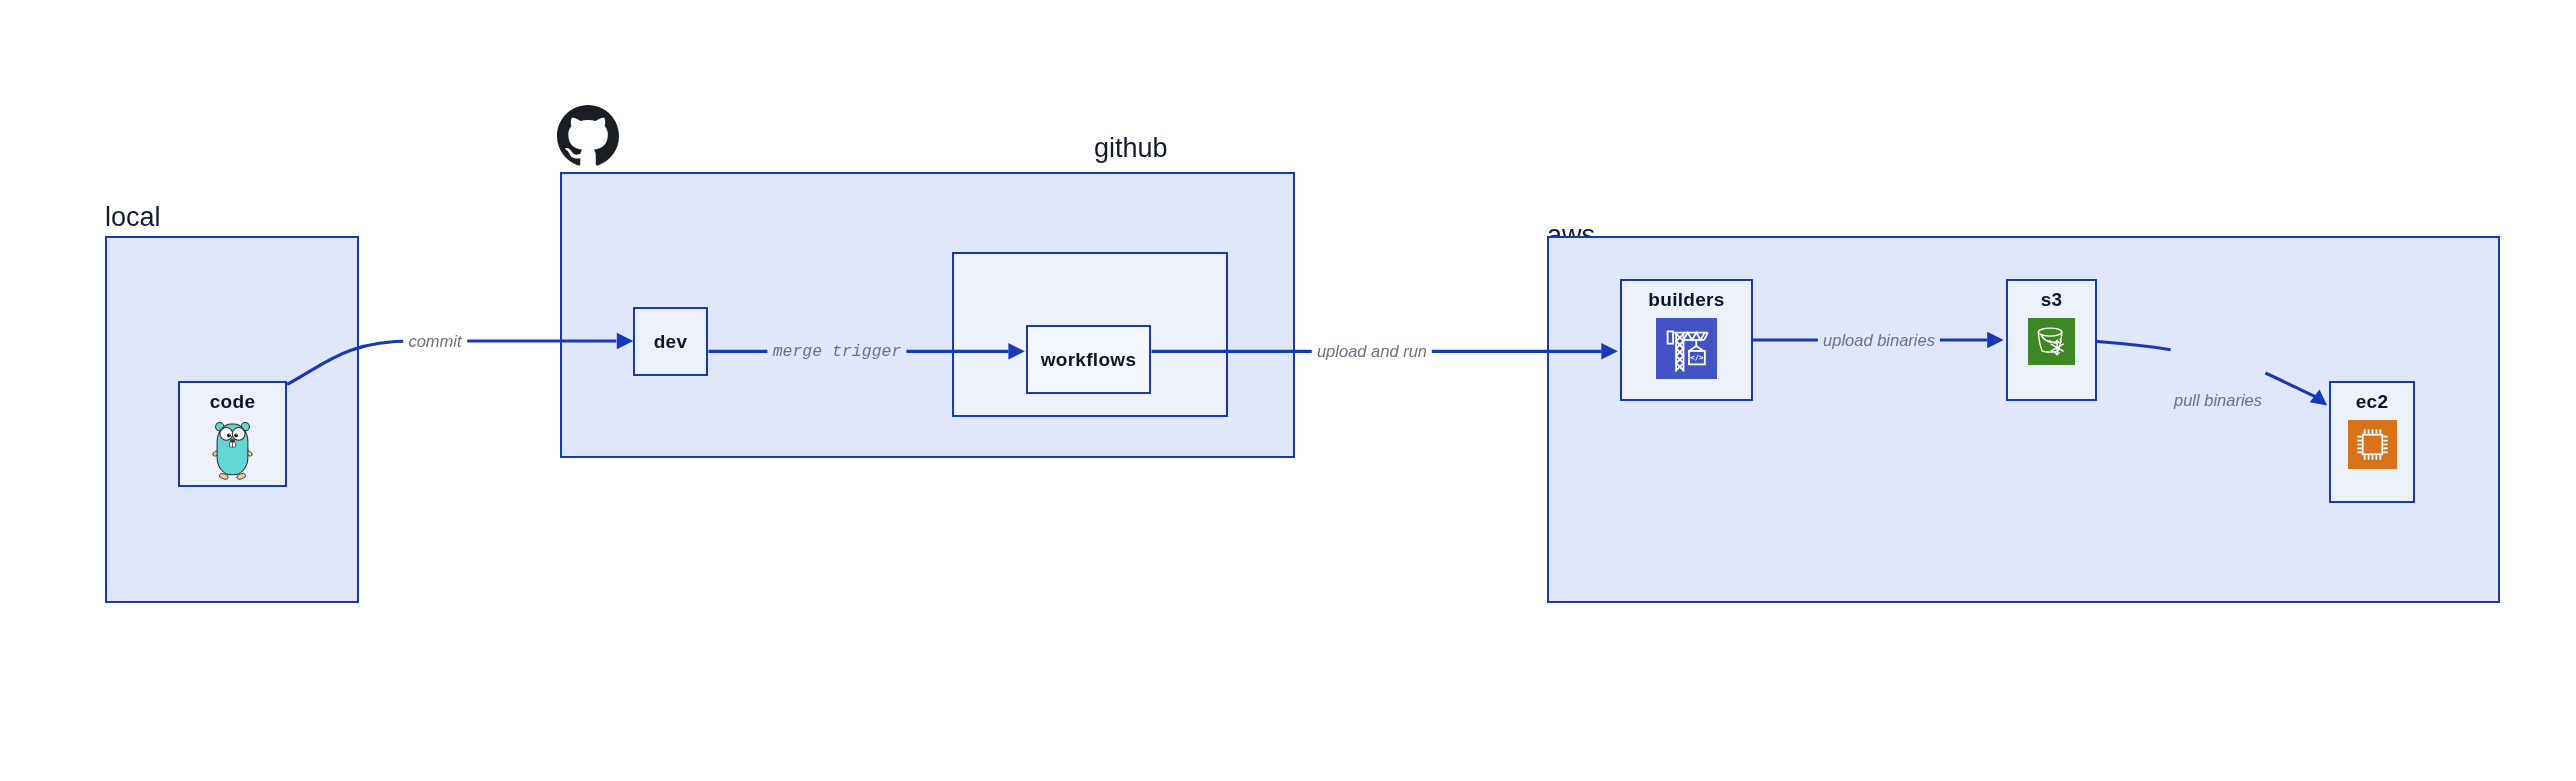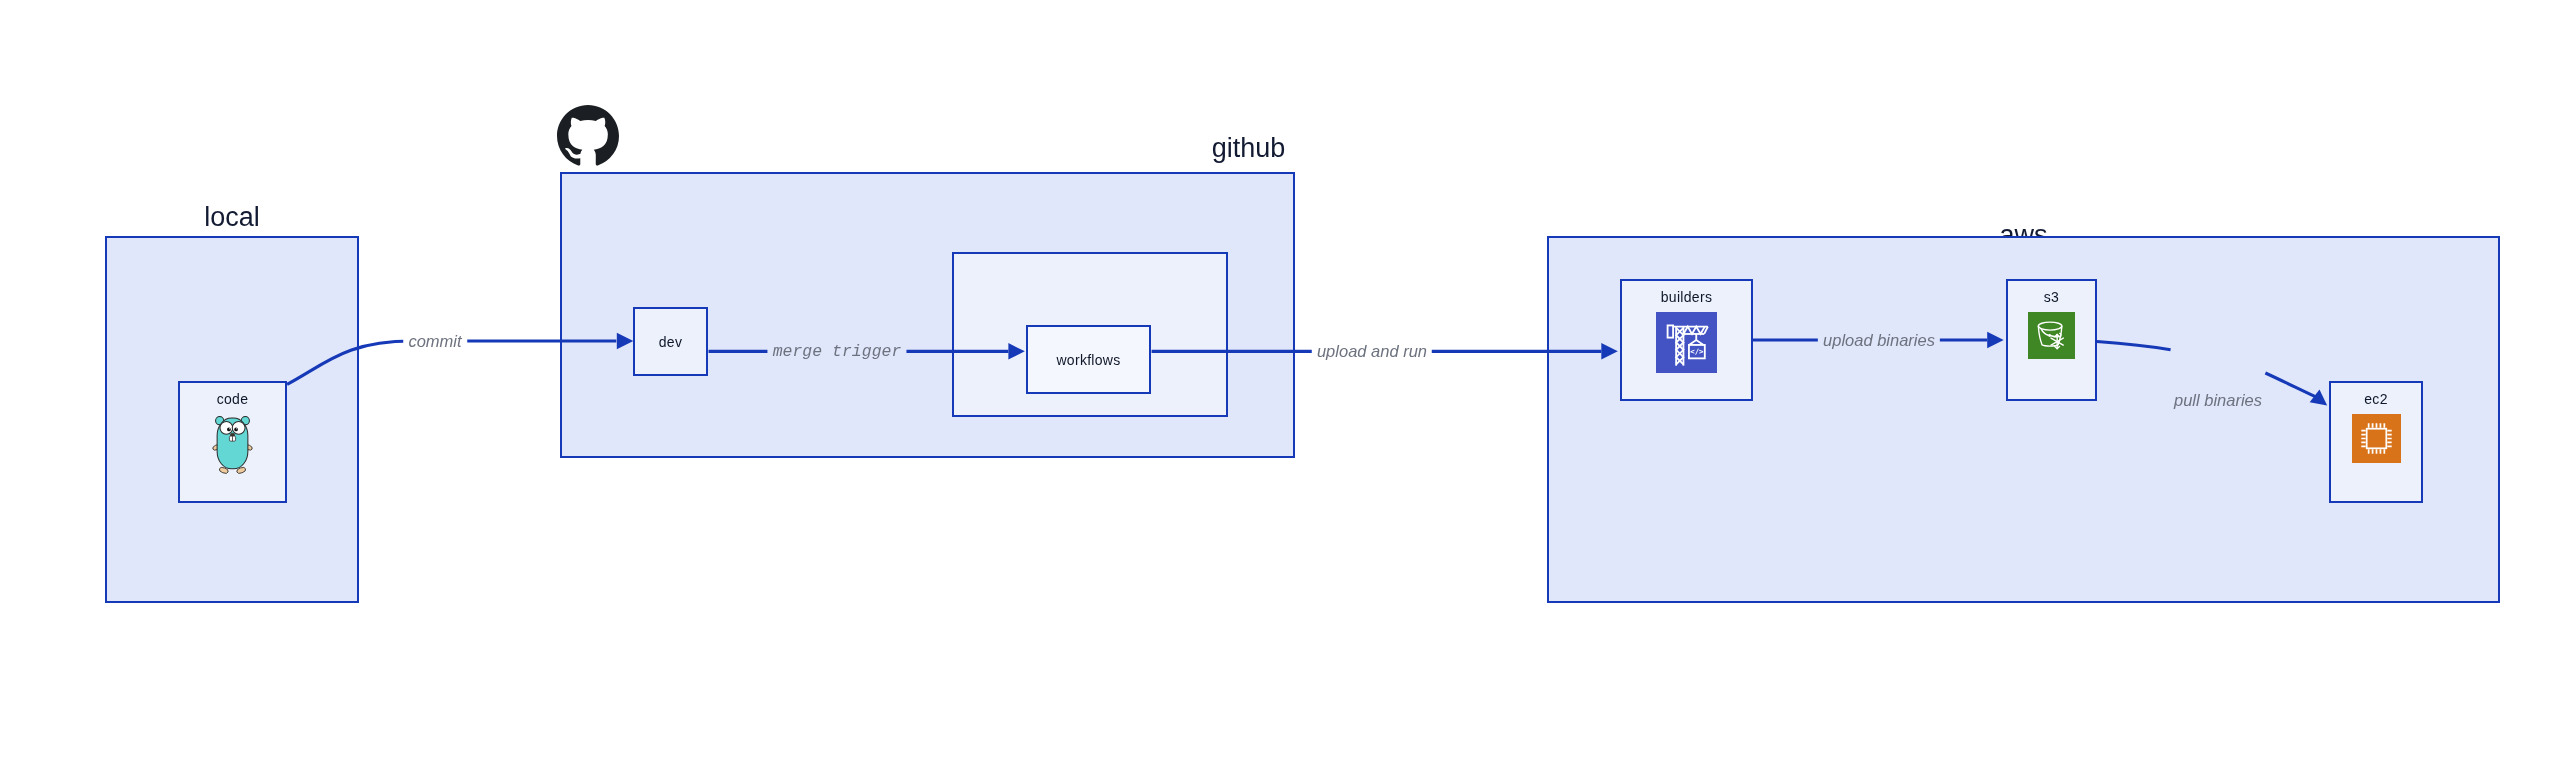--- a/index.html
+++ b/index.html
@@ -11,28 +11,28 @@
     position:absolute;box-sizing:border-box;
     background:var(--outer_fill);border:2.6px solid var(--line_blue);
   }
   .node{
     position:absolute;box-sizing:border-box;
     background:var(--node_fill);border:2.6px solid var(--line_blue);
     display:flex;flex-direction:column;align-items:center;
   }
   .node.centered{justify-content:center;}
   .node-label{
-    font-weight:normal;font-size:14px;color:var(--darker_text);
+    font-weight:bold;font-size:19px;color:var(--darker_text);
     letter-spacing:0.3px;margin-top:8.2px;
   }
   .node.centered .node-label{margin-top:0;}
   .node-icon{margin-top:7.2px;}
   .section-label{
     position:absolute;font-size:27px;color:var(--dark_text);
-    text-align:center;white-space:nowrap;
+    text-align:left;white-space:nowrap;
   }
   .edge-label{
     position:absolute;transform:translate(-50%,-50%);
     font-style:italic;font-size:16.5px;color:var(--edge_gray);
     padding:1px 5.2px;white-space:nowrap;z-index:30;
   }
   .bg-white{background:#ffffff;}
   .bg-outer{background:var(--outer_fill);}
   .bg-none{background:transparent;}
   #edge-layer{position:absolute;left:0;top:0;z-index:20;pointer-events:none;}
@@ -56,21 +56,21 @@
 
   <div class="container" style="left:105px;top:236px;width:254px;height:367px;"></div>
   <div class="container" style="left:560px;top:172px;width:735px;height:286px;"></div>
   <div class="container" style="left:952px;top:252px;width:276px;height:165px;background:var(--node_fill);"></div>
   <div class="container" style="left:1547px;top:236px;width:953px;height:367px;"></div>
 
   <svg class="logo" style="left:556px;top:105px;" width="64" height="62" viewBox="0 0 16 16">
     <path fill="#1b1f23" d="M8 0C3.58 0 0 3.58 0 8c0 3.54 2.29 6.53 5.47 7.59.4.07.55-.17.55-.38 0-.19-.01-.82-.01-1.49-2.01.37-2.53-.49-2.69-.94-.09-.23-.48-.94-.82-1.13-.28-.15-.68-.52-.01-.53.63-.01 1.08.58 1.23.82.72 1.21 1.87.87 2.33.66.07-.52.28-.87.51-1.07-1.78-.2-3.64-.89-3.64-3.95 0-.87.31-1.59.82-2.15-.08-.2-.36-1.02.08-2.12 0 0 .67-.21 2.2.82.64-.18 1.32-.27 2-.27s1.36.09 2 .27c1.53-1.04 2.2-.82 2.2-.82.44 1.1.16 1.92.08 2.12.51.56.82 1.27.82 2.15 0 3.07-1.87 3.75-3.65 3.95.29.25.54.73.54 1.48 0 1.07-.01 1.93-.01 2.2 0 .21.15.46.55.38A8.01 8.01 0 0 0 16 8c0-4.42-3.58-8-8-8z"></path>
   </svg>
 
-  <div class="node" style="left:178px;top:381px;width:109px;height:122px;">
+  <div class="node" style="left:178px;top:381px;width:109px;height:106px;">
     <div class="node-label">code</div>
     <svg class="node-icon" width="41" height="61" viewBox="0 0 80 115">
       <ellipse cx="9" cy="63" rx="8" ry="4.5" fill="var(--gopher_tan)" stroke="#2a2a2a" stroke-width="1.5" transform="rotate(-25 9 63)"></ellipse>
       <ellipse cx="71" cy="63" rx="8" ry="4.5" fill="var(--gopher_tan)" stroke="#2a2a2a" stroke-width="1.5" transform="rotate(25 71 63)"></ellipse>
       <ellipse cx="23" cy="108" rx="9" ry="5" fill="var(--gopher_tan)" stroke="#2a2a2a" stroke-width="1.5" transform="rotate(20 23 108)"></ellipse>
       <ellipse cx="57" cy="108" rx="9" ry="5" fill="var(--gopher_tan)" stroke="#2a2a2a" stroke-width="1.5" transform="rotate(-20 57 108)"></ellipse>
       <circle cx="15" cy="11" r="8" fill="var(--gopher_teal)" stroke="#2a2a2a" stroke-width="2"></circle>
       <circle cx="65" cy="11" r="8" fill="var(--gopher_teal)" stroke="#2a2a2a" stroke-width="2"></circle>
       <rect x="10" y="6" width="60" height="99" rx="28" ry="34" fill="var(--gopher_teal)" stroke="#2a2a2a" stroke-width="2"></rect>
       <circle cx="28" cy="25" r="12.5" fill="#ffffff" stroke="#2a2a2a" stroke-width="2"></circle>
@@ -129,21 +129,21 @@
       <g stroke="#ffffff" stroke-width="3" fill="none" stroke-linecap="round">
         <line x1="62" y1="48" x2="62" y2="78"></line>
         <line x1="49" y1="55.5" x2="75" y2="70.5"></line>
         <line x1="75" y1="55.5" x2="49" y2="70.5"></line>
         <polyline points="57,52.5 62,48 67,52.5"></polyline>
         <polyline points="57,73.5 62,78 67,73.5"></polyline>
       </g>
     </svg>
   </div>
 
-  <div class="node" style="left:2329px;top:381px;width:94px;height:122px;text-align:center;">
+  <div class="node" style="left:2329px;top:381px;width:86px;height:122px;text-align:center;">
     <div class="node-label">ec2</div>
     <svg class="node-icon" width="49" height="49" viewBox="0 0 100 100">
       <rect x="0" y="0" width="100" height="100" fill="var(--ec2_orange)"></rect>
       <g stroke="#ffffff" stroke-width="3.5" fill="none">
         <rect x="30" y="30" width="40" height="40"></rect>
         <path d="M34 28 V19 M42 28 V19 M50 28 V19 M58 28 V19 M66 28 V19"></path>
         <path d="M34 72 V81 M42 72 V81 M50 72 V81 M58 72 V81 M66 72 V81"></path>
         <path d="M28 34 H19 M28 42 H19 M28 50 H19 M28 58 H19 M28 66 H19"></path>
         <path d="M72 34 H81 M72 42 H81 M72 50 H81 M72 58 H81 M72 66 H81"></path>
       </g>

